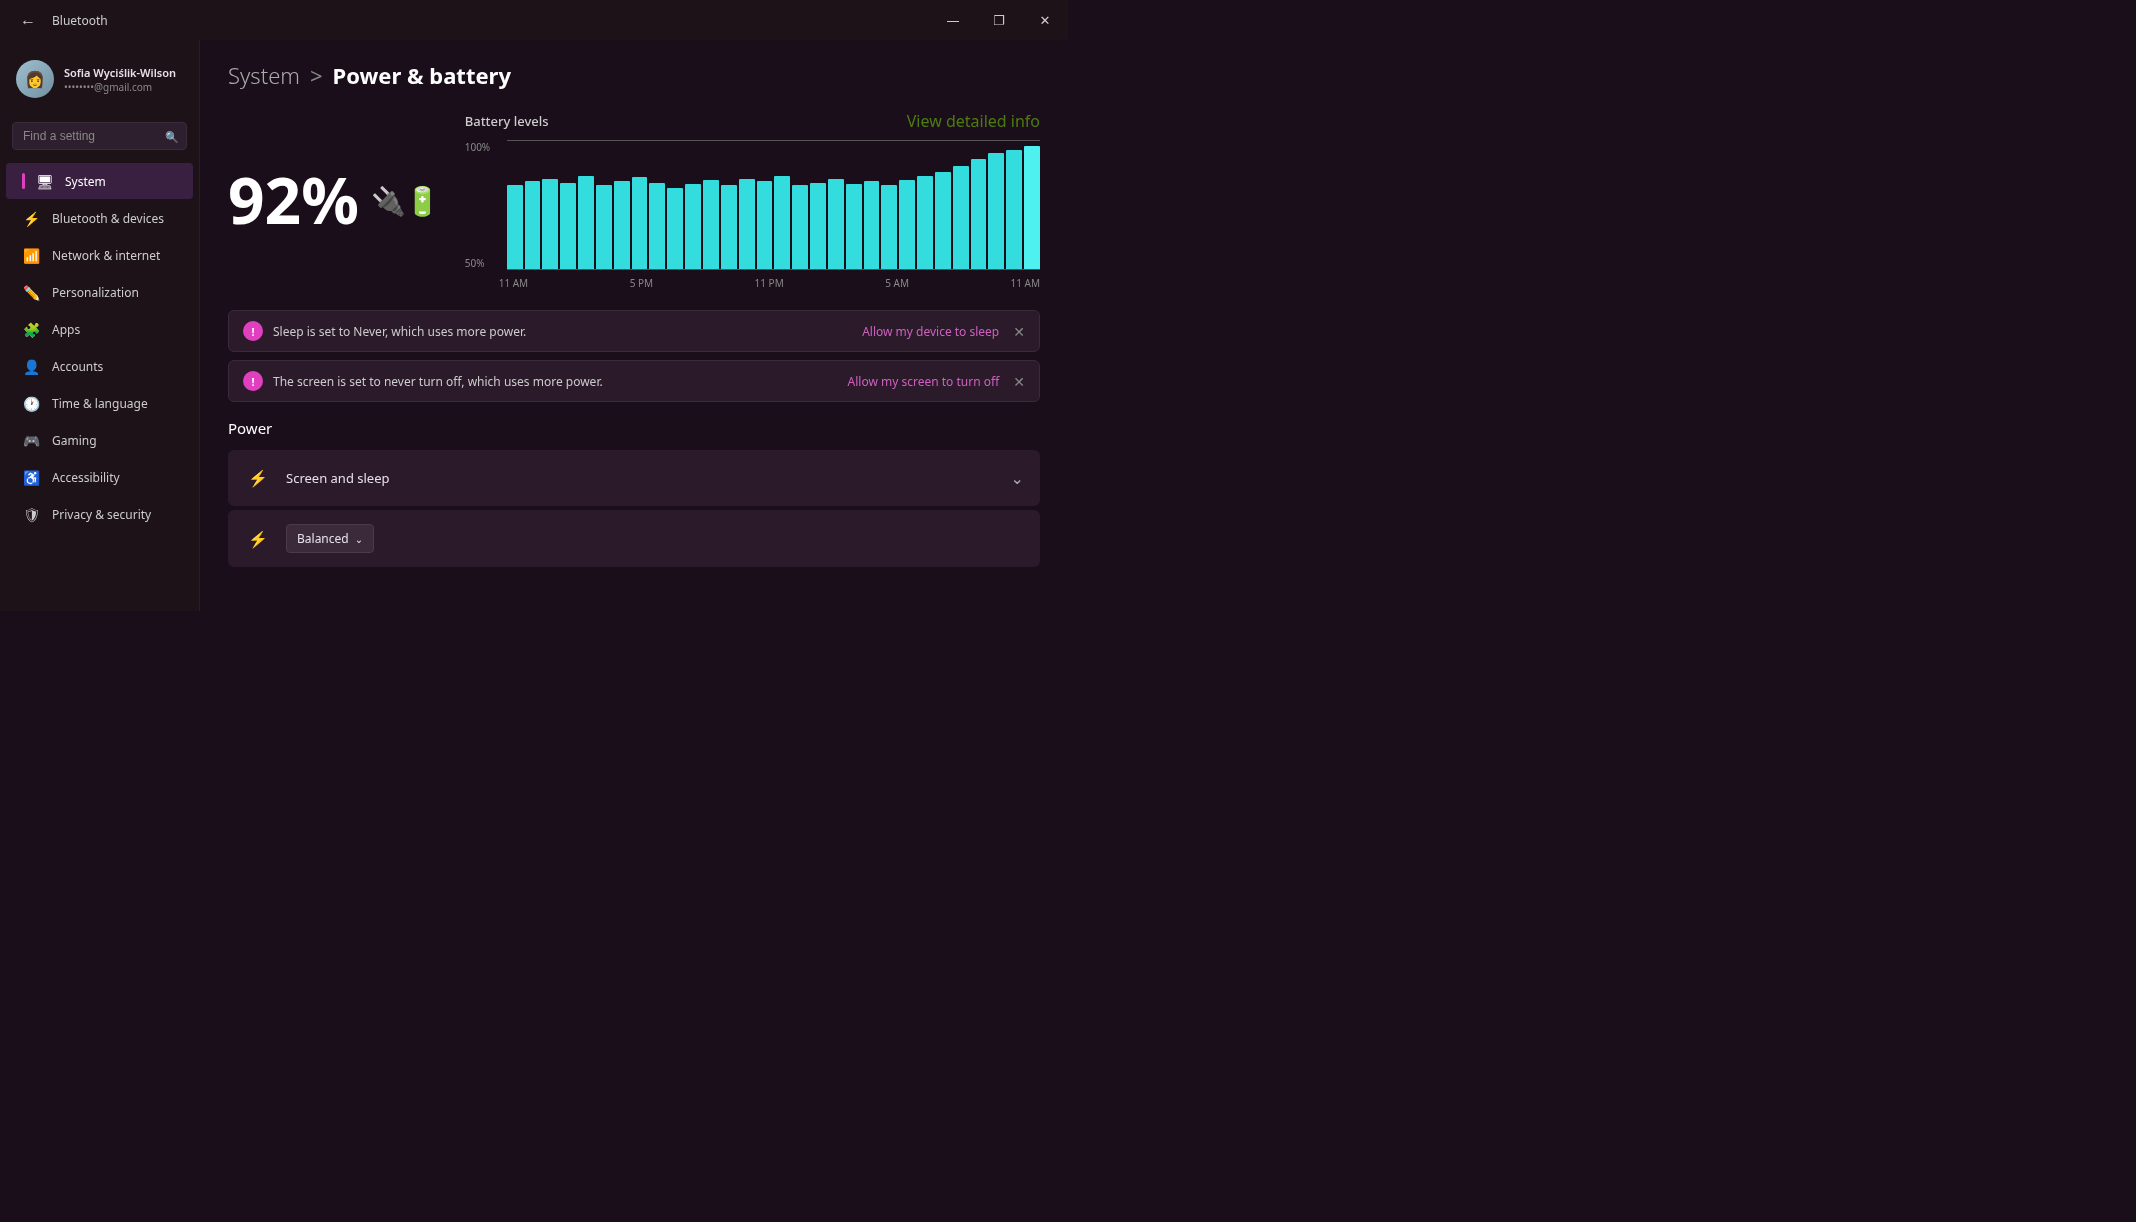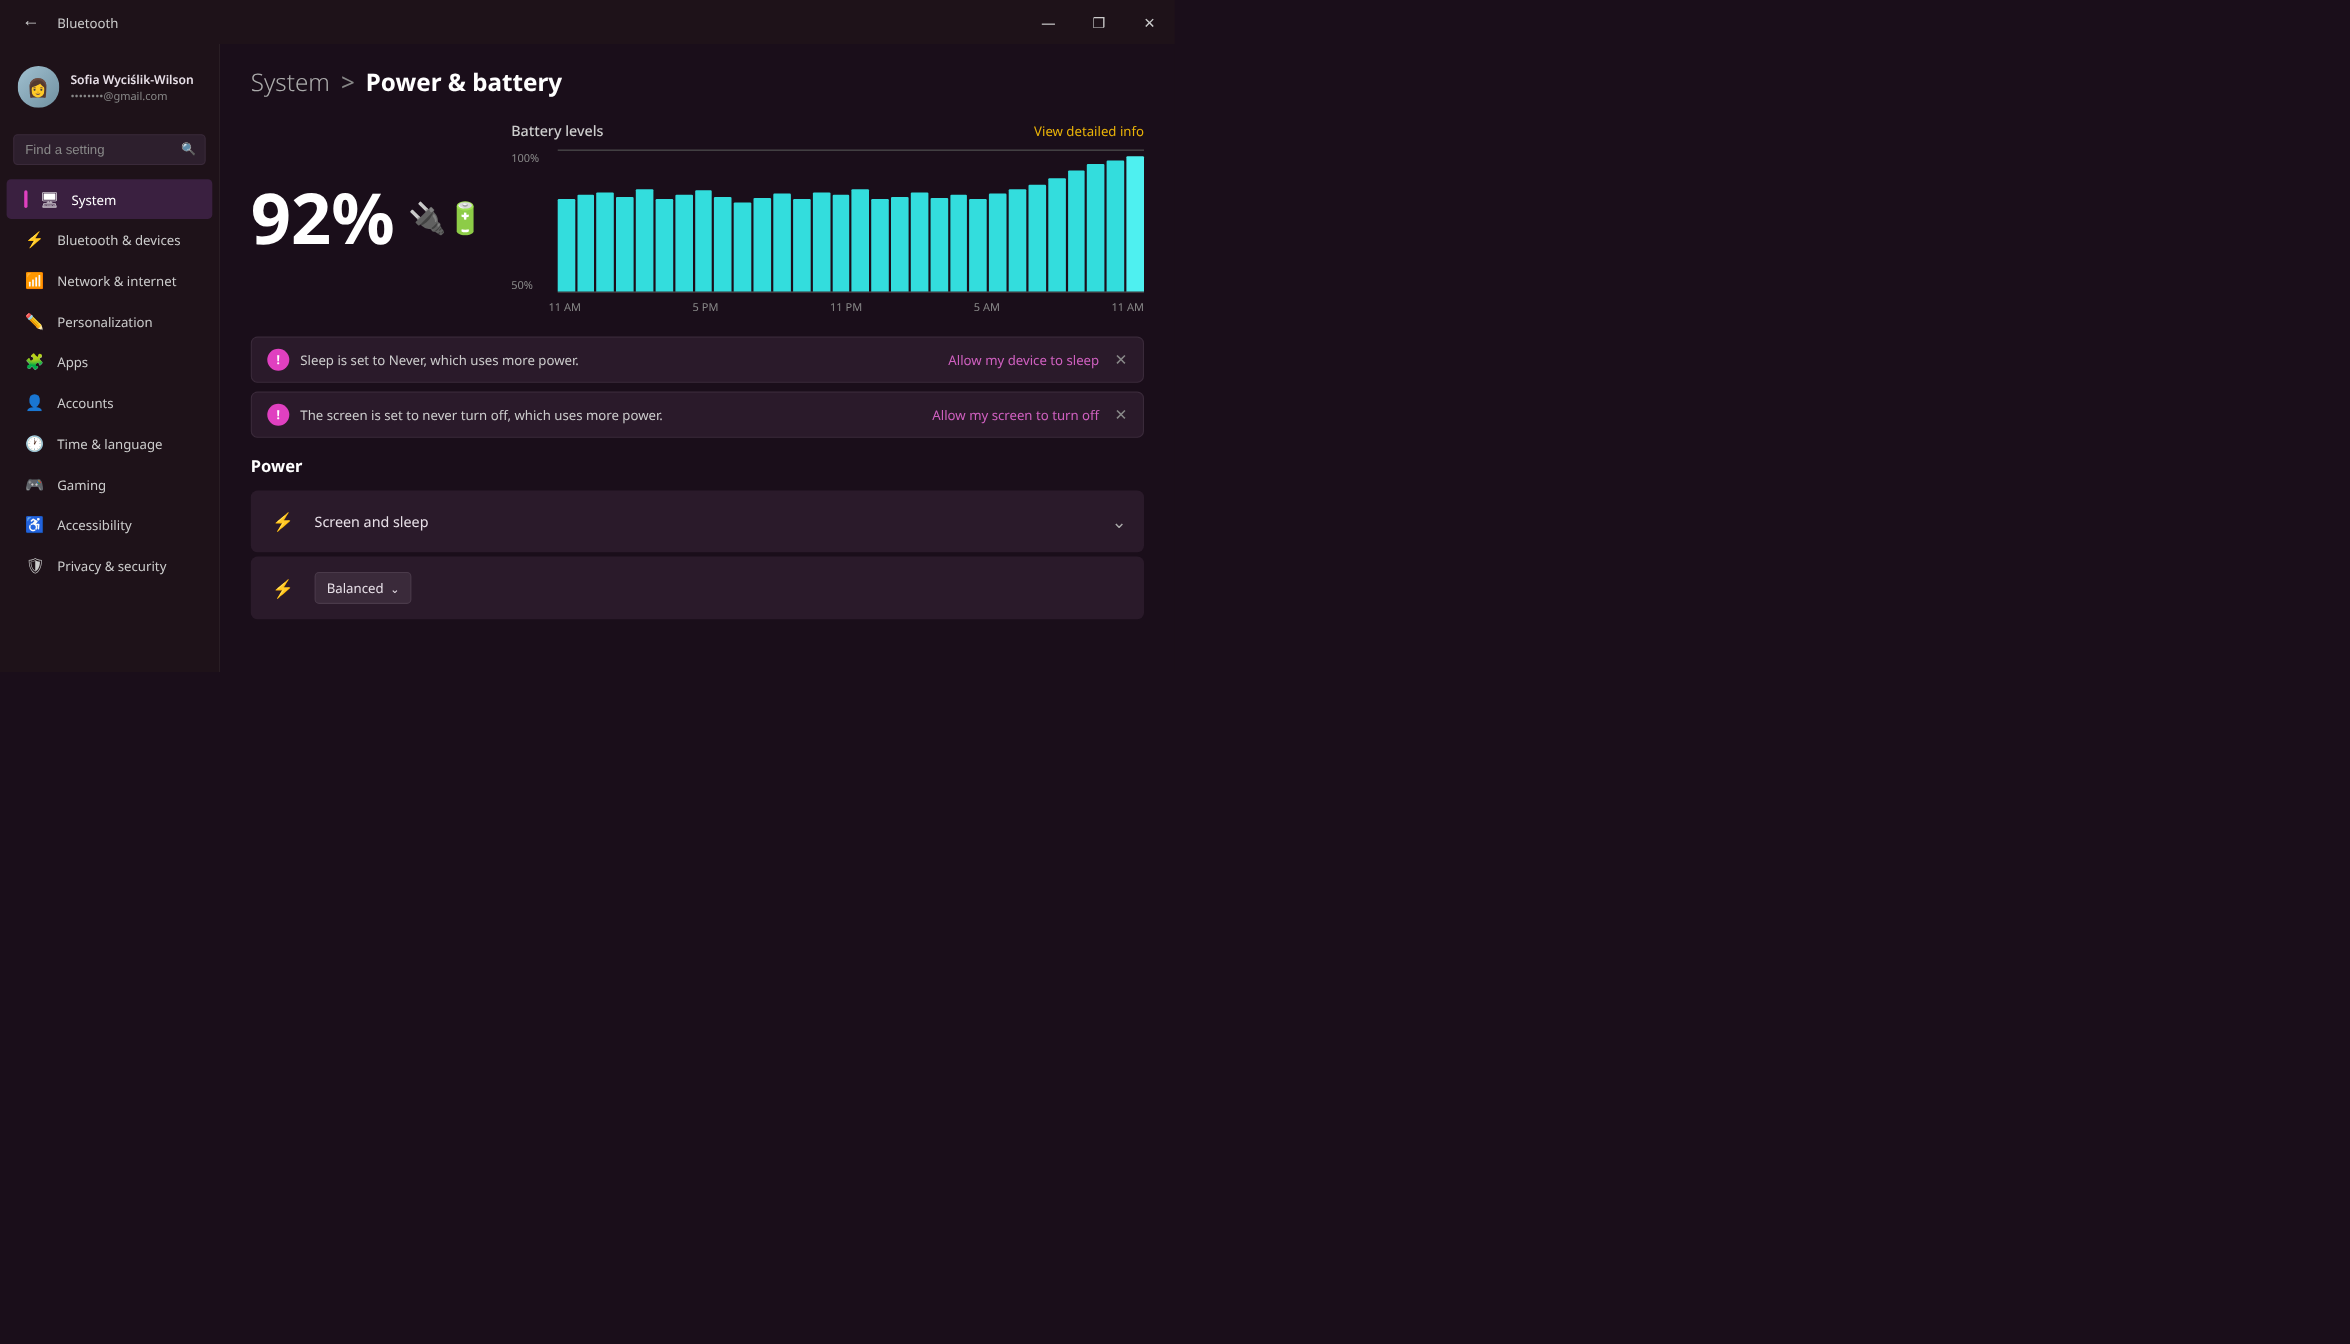--- a/index.html
+++ b/index.html
@@ -224,22 +224,22 @@
       justify-content: space-between;
       align-items: center;
       margin-bottom: 8px;
     }
     .battery-levels-title {
       font-size: 13px;
       color: #ccc;
       font-weight: 500;
     }
     .view-detailed-link {
-      color: #eab308;
-      font-size: 12px;
+      color: #4d7c0f;
+      font-size: 16px;
       cursor: pointer;
       text-decoration: none;
     }
     .chart-container {
       position: relative;
       height: 150px;
       background: transparent;
     }
     .chart-labels-y {
       position: absolute;
@@ -324,21 +324,21 @@
     .notif-close {
       color: #888;
       cursor: pointer;
       font-size: 14px;
     }
     .power-section {
       margin-top: 16px;
     }
     .section-title {
       font-size: 15px;
-      font-weight: 700;
+      font-weight: 400;
       color: white;
       margin-bottom: 12px;
     }
     .setting-row {
       background: #2a1a2a;
       border-radius: 6px;
       padding: 14px 16px;
       display: flex;
       align-items: center;
       margin-bottom: 4px;

